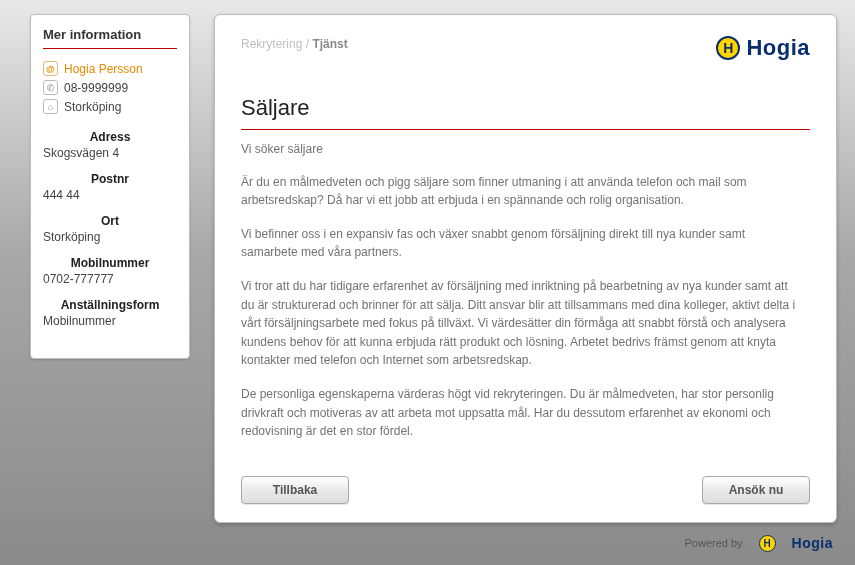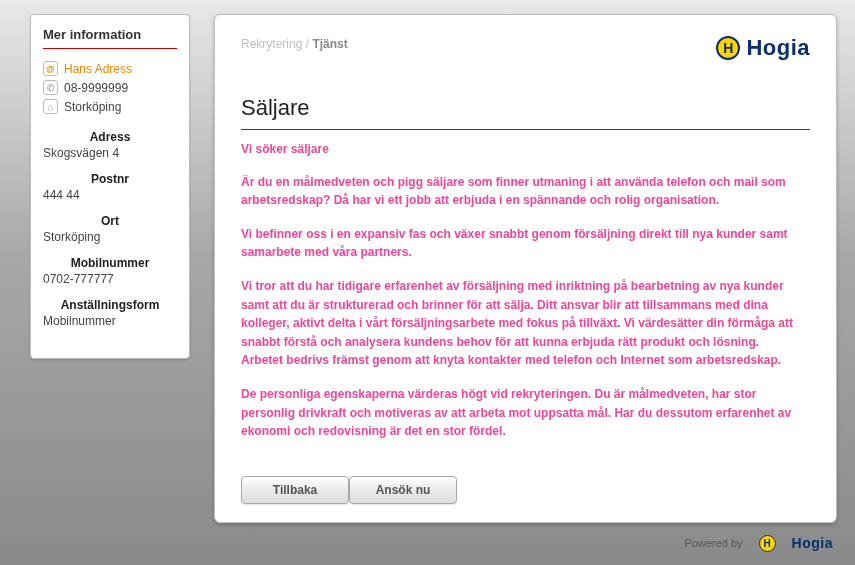--- a/index.html
+++ b/index.html
@@ -139,29 +139,29 @@
   .logo-text.small { font-size:14px; }
   h1.title {
     font-size: 22px;
     font-weight: normal;
     color: #222;
     margin: 34px 0 8px 0;
   }
   .content-body { flex:1; }
   .content-body p {
     margin: 0 9px 15px 0;
-    color: #ec4899;
+    color: #737373;
     line-height: 1.55;
     font-size: 12px;
-    font-weight: bold;
   }
   .content-body p.lead { margin-bottom: 14px; }
   
   .footer {
     display: flex;
+    justify-content: space-between;
     margin-top: 20px;
   }
   .btn {
     min-width: 108px;
     padding: 6px 20px;
     font-size: 12px;
     font-weight: bold;
     color: #555;
     border: 1px solid #a8a8a8;
     border-radius: 4px;
@@ -185,21 +185,21 @@
 <body>
 
 <div class="page-wrap">
   <aside class="sidebar">
     <div class="sidebar-inner">
       <h2>Mer information</h2>
       <hr class="red-rule">
       <ul class="contact-list">
         <li>
           <span class="cicon orange">@</span>
-          <a href="#">Hans Adress</a>
+          <a href="#">Hogia Persson</a>
         </li>
         <li>
           <span class="cicon phone"></span>
           <span>08-9999999</span>
         </li>
         <li>
           <span class="cicon place"></span>
           <span>Storköping</span>
         </li>
       </ul>

